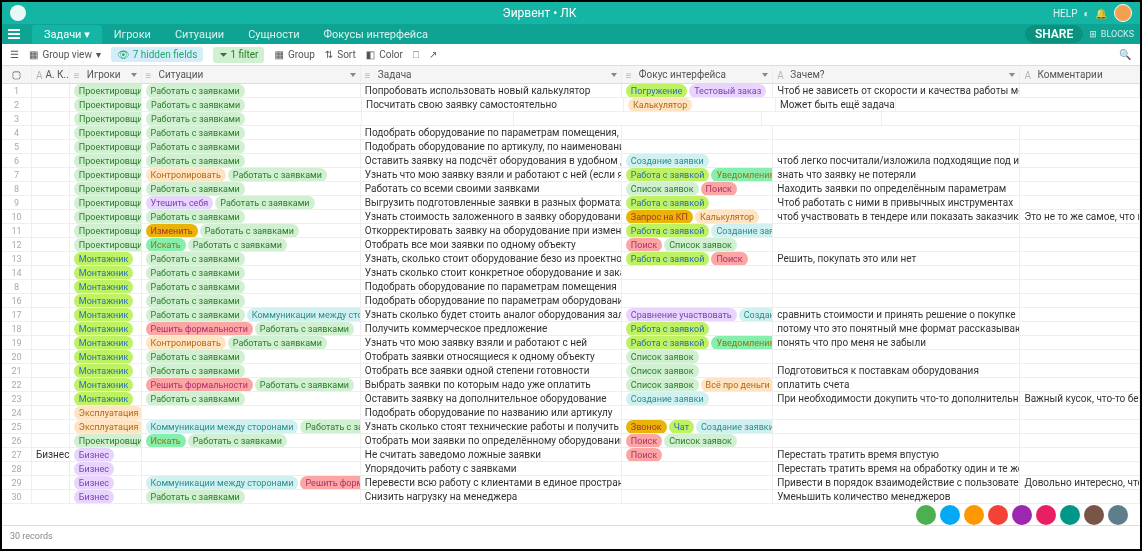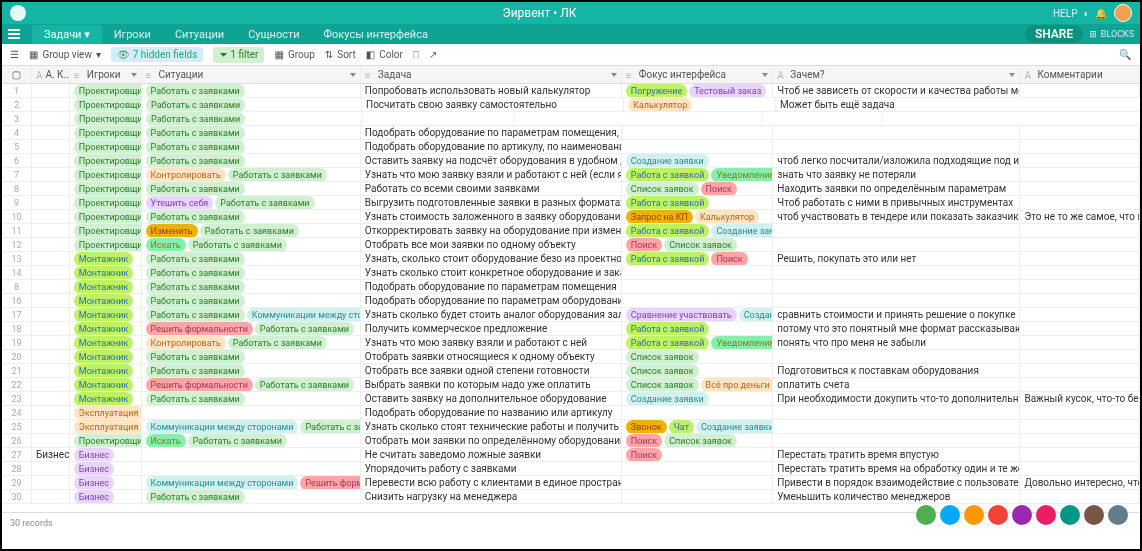--- a/index.html
+++ b/index.html
@@ -40,21 +40,21 @@
 .c-comment{width:120px}
 .tag{display:inline-block;padding:1px 5px;border-radius:8px;font-size:9px;margin-right:2px;line-height:12px}
 .t-green{background:#d1f0d1;color:#2a7d2a}
 .t-blue{background:#bef264;color:#2a6fad}
 .t-orange{background:#ffe4c4;color:#b06a15}
 .t-purple{background:#e8d4fc;color:#7a3fb8}
 .t-red{background:#eab308;color:#b03030}
 .t-cyan{background:#d1f0f0;color:#2a8d8d}
 .t-yellow{background:#86efac;color:#8a7a15}
 .t-pink{background:#fca5a5;color:#b0306a}
-.footer{position:absolute;bottom:17px;left:0;right:0;height:20px;border-top:1px solid #ddd;display:flex;align-items:center;padding:0 8px;font-size:9px;color:#888;background:#fff}
+.footer{position:absolute;bottom:4px;left:0;right:0;height:20px;border-top:1px solid #ddd;display:flex;align-items:center;padding:0 8px;font-size:9px;color:#888;background:#fff}
 .fab-row{position:absolute;bottom:24px;right:12px;display:flex;gap:4px}
 .fab{width:20px;height:20px;border-radius:50%}
 .dropdown-arrow{width:0;height:0;border-left:3px solid transparent;border-right:3px solid transparent;border-top:4px solid #888;margin-left:auto}
 .field-icon{width:10px;height:10px;opacity:.4;margin-right:3px;display:inline-block}
 </style>
 </head>
 <body>
 
 <div class="app">
   <div class="topbar">

